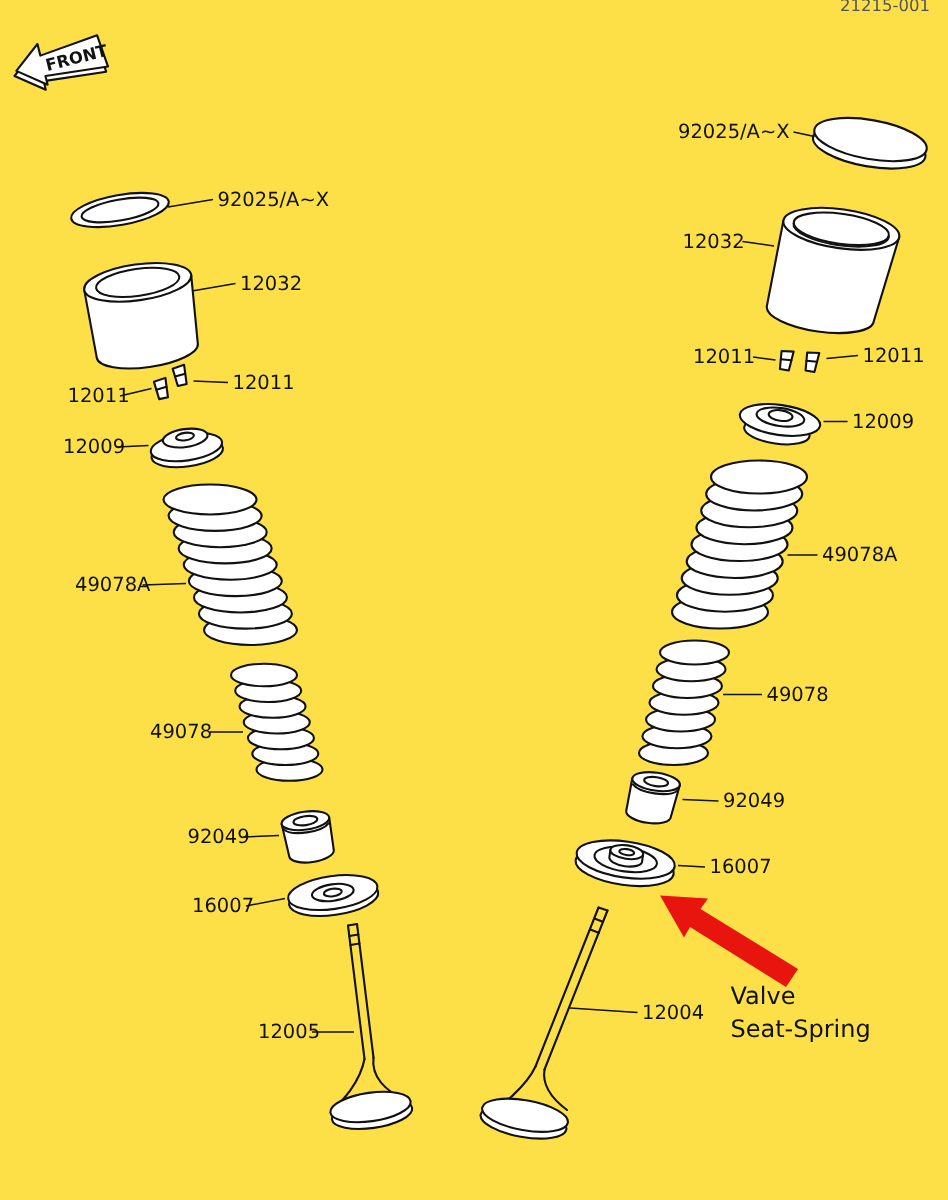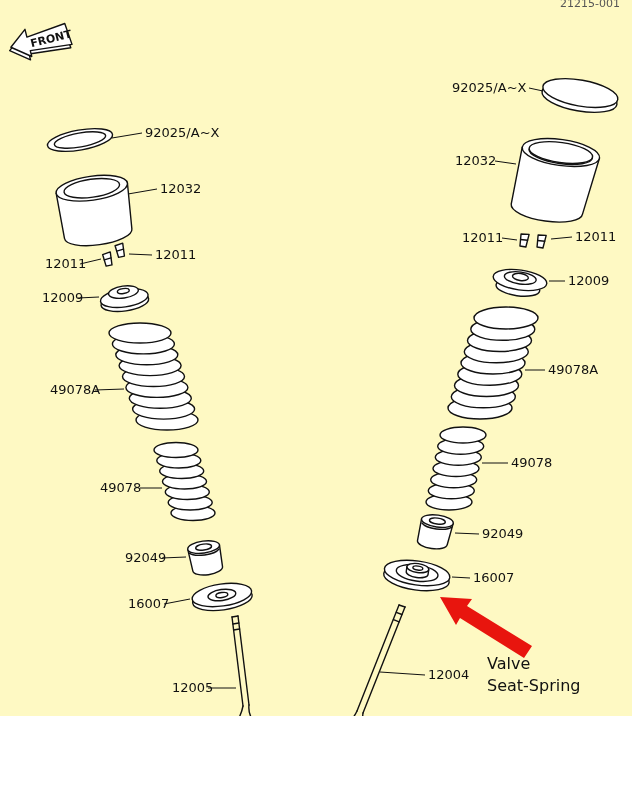--- a/index.html
+++ b/index.html
@@ -1,16 +1,16 @@
 <!DOCTYPE html>
 <html><head>
 <meta charset="utf-8">
 <style>
   html,body{margin:0;padding:0;background:#ffffff;}
-  #page{width:632px;height:716px;position:relative;background:#fef9c3;overflow:hidden;}
+  #page{width:632px;height:800px;position:relative;background:#fde047;overflow:hidden;}
   svg{display:block;}
   .ink{stroke:#111111;fill:none;stroke-width:1.4;stroke-linejoin:round;stroke-linecap:round;}
   .inkf{stroke:#111111;fill:#ffffff;stroke-width:1.4;stroke-linejoin:round;stroke-linecap:round;}
   .leader{stroke:#111111;stroke-width:1;}
   text{font-family:"DejaVu Sans",sans-serif;font-size:13px;fill:#111111;}
   .front-text{font-size:11px;font-weight:bold;}
   .annot{font-size:16px;}
   .corner{font-size:11px;fill:#555555;}
 </style>
 </head>

